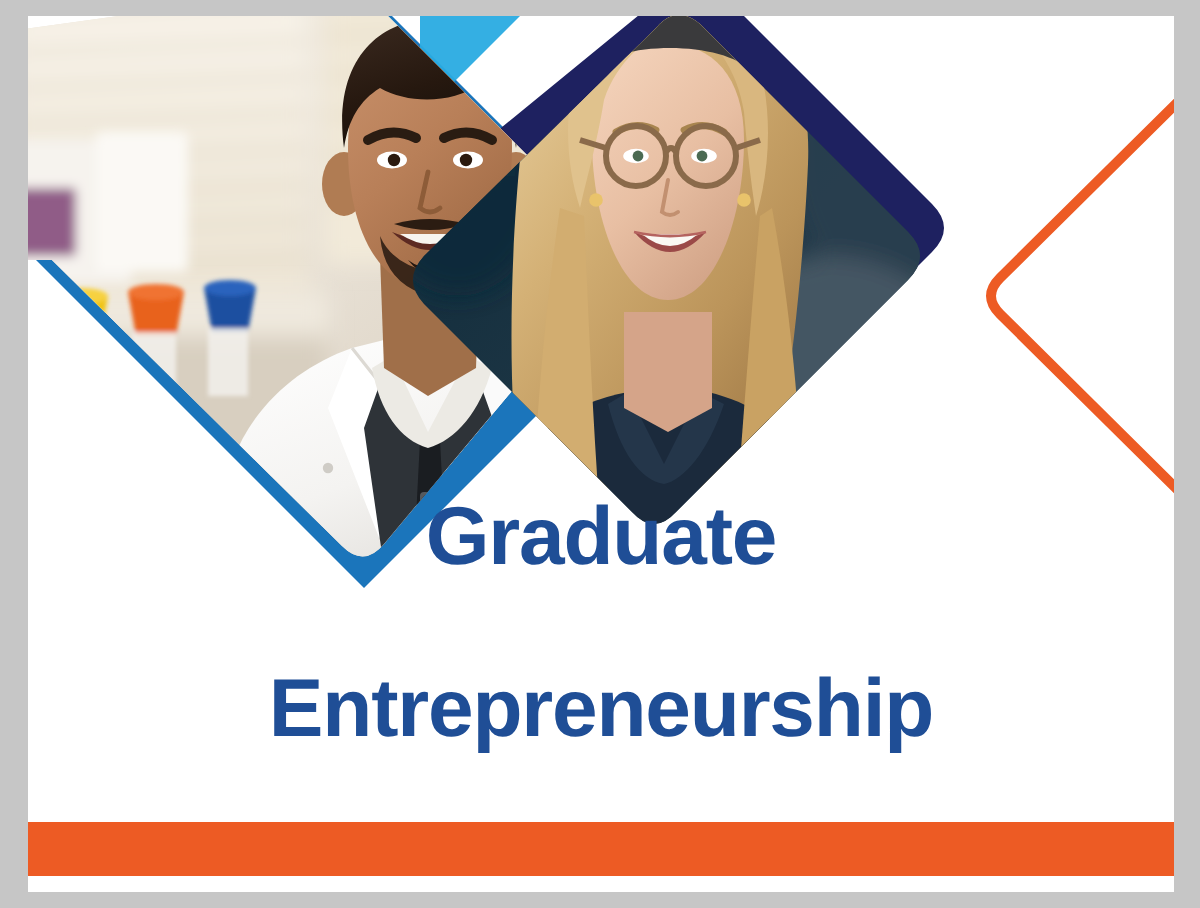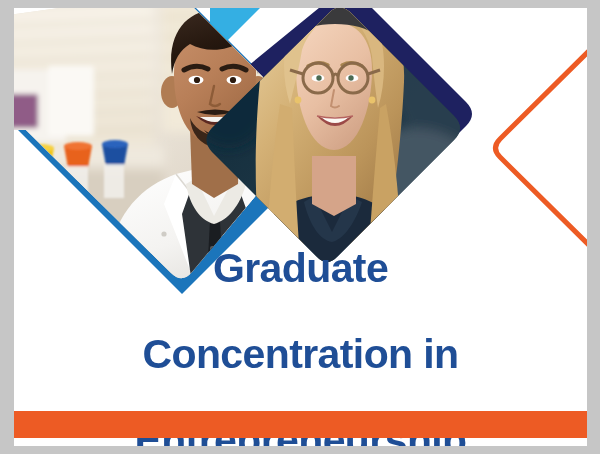--- a/index.html
+++ b/index.html
@@ -379,21 +379,20 @@
       <g>
         <path d="M 586 32
                  L 486 131
                  Q 477 140 486 149
                  L 586 248" fill="none" stroke="#ed5b24" stroke-width="5" stroke-linecap="round" stroke-linejoin="round"></path>
       </g>
     </svg>
 
     <div id="headline">
       <span class="ln">Graduate</span>
-      <span class="ln">Concentration in</span>
       <span class="ln">Entrepreneurship</span>
       
     </div>
 
     <div id="orange-bar"></div>
 
   </div>
 </div>
 
 </body></html>

